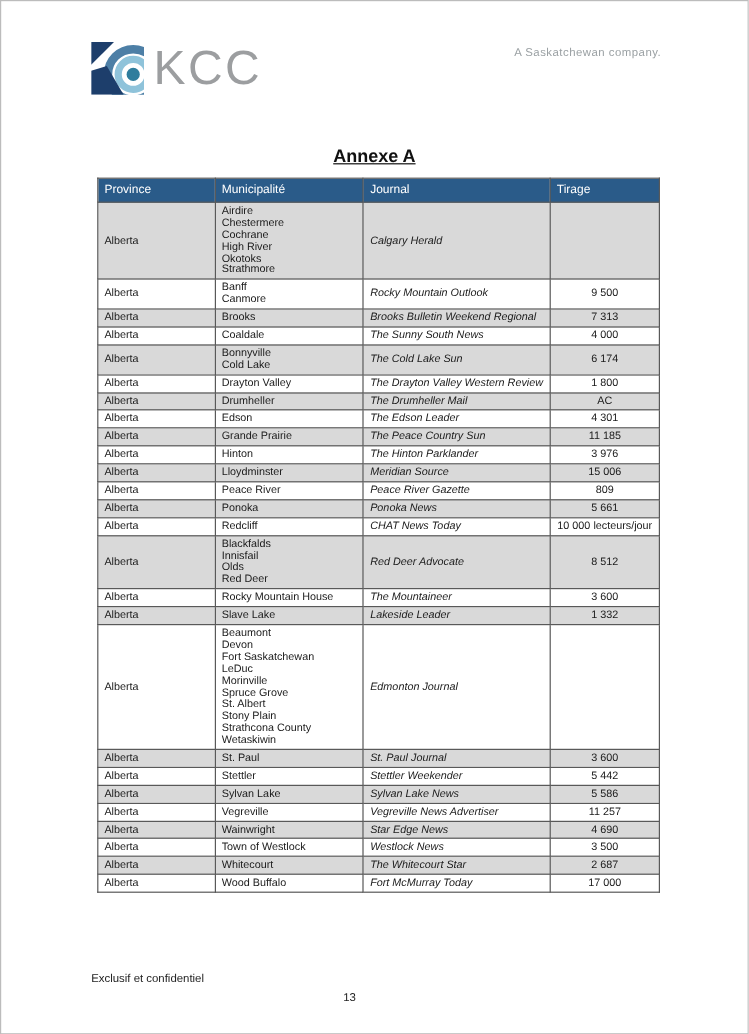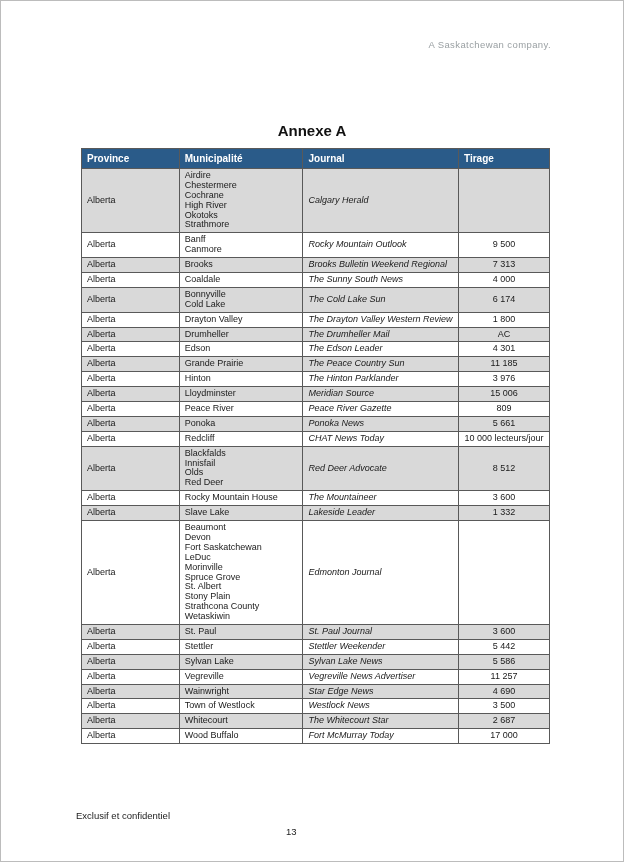--- a/index.html
+++ b/index.html
@@ -9,47 +9,67 @@
   .brandbar{position:absolute;top:34px;left:75px;right:72px;height:50px;}
   .kcc{display:flex;align-items:center;gap:8px;position:absolute;left:0;top:0;}
   .kcc svg{display:block;}
   .kcc-word{font-size:40px;line-height:40px;color:#9c9ea0;letter-spacing:2px;font-weight:400;}
   .ricepoint{position:absolute;right:0;top:2px;text-align:right;}
   .rp-word{font-size:26px;line-height:27px;color:#6f9fba;letter-spacing:3px;font-weight:400;}
   .rp-tag{font-size:9.5px;color:#9aa0a3;margin-top:2px;letter-spacing:0.4px;}
 
   
   .doc-title{position:absolute;top:121px;left:0;width:100%;text-align:center;
-             font-size:15px;font-weight:bold;color:#111;}
+             font-size:15px;font-weight:bold;color:#111;text-decoration:underline;}
 
   
   table.annexe{position:absolute;left:80px;top:147px;width:469px;border-collapse:collapse;
                font-size:9px;color:#1a1a1a;}
   table.annexe th, table.annexe td{border:1px solid #595959;}
-  table.annexe thead th{background:#2a5b89;color:#ffffff;font-size:10px;font-weight:bold;
+  table.annexe thead th{background:#2a5b89;color:#ffffff;font-size:10px;font-weight:normal;
                         text-align:left;padding:4px 5px;}
   table.annexe thead th.num{}
   table.annexe td{padding:2px 5px;vertical-align:middle;line-height:1.1;}
   td.muni{white-space:pre-line;}
   td.journal{font-style:italic;margin-left:17px;}
   td.tirage{text-align:center;white-space:nowrap;}
   tbody tr:nth-child(odd) td{background:#d9d9d9;}
   tbody tr:nth-child(even) td{background:#ffffff;}
 
   
   .footer{position:absolute;top:809px;left:0;width:100%;font-size:9.5px;color:#222;}
   .footer .conf{position:absolute;left:75px;}
   .footer .pageno{position:absolute;left:285px;margin-top:16px;}
 </style>
 </head>
 <body>
 
 <div class="page">
 
   <div class="brandbar">
+    <div class="kcc">
+      <span>
+        <svg width="44" height="44" viewBox="0 0 44 44" aria-hidden="true">
+          <defs>
+              <clipPath id="sq">
+                <rect width="44" height="44"></rect>
+              </clipPath>
+            </defs>
+          <g clip-path="url(#sq)">
+            <rect width="44" height="44" fill="#ffffff"></rect>
+            <circle cx="35" cy="27" r="21" fill="none" stroke="#4d7fa6" stroke-width="7"></circle>
+            <circle cx="35" cy="27" r="12.5" fill="none" stroke="#8fc3da" stroke-width="6"></circle>
+            <circle cx="35" cy="27" r="5.5" fill="#2f7d9d"></circle>
+            <polygon points="0,0 19,0 0,19" fill="#1d3e6b"></polygon>
+            <polygon points="0,24 13,20 27,44 0,44" fill="#1d3e6b"></polygon>
+          </g>
+        </svg>
+      </span>
+      <span class="kcc-word">KCC</span>
+    </div>
     <div class="ricepoint">
       <div class="rp-tag">A Saskatchewan company.</div>
     </div>
   </div>
 
   <div class="doc-title">Annexe A</div>
 
   <table class="annexe">
     <colgroup>
       <col style="width:98px">

